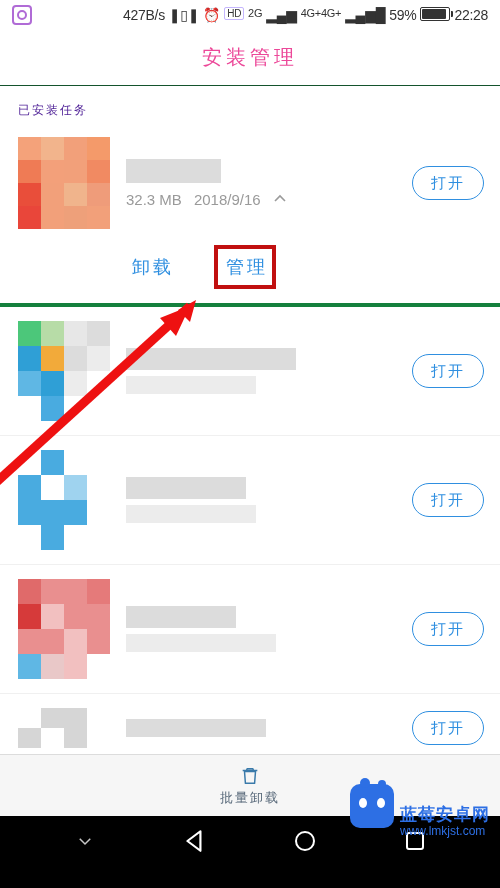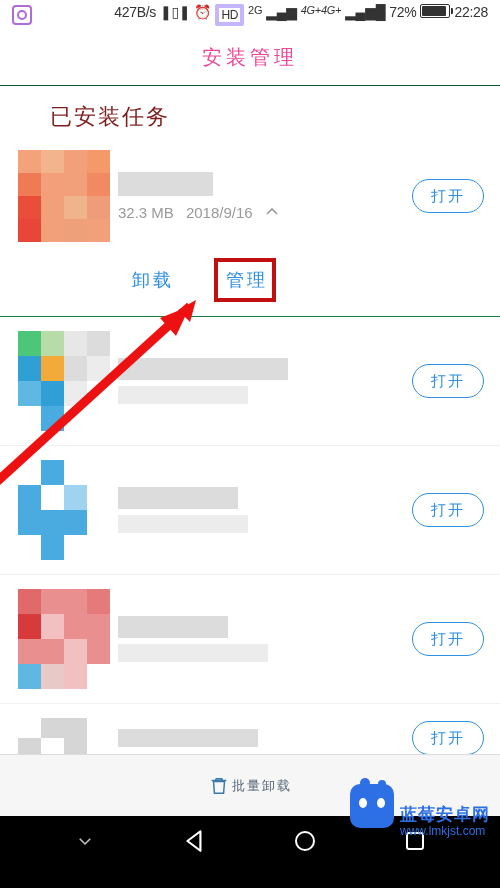--- a/index.html
+++ b/index.html
@@ -12,49 +12,49 @@
   .gallery-icon { width: 20px; height: 20px; border: 2px solid #b06bd6; border-radius: 4px; position: relative; }
   .gallery-icon::after { content: ""; position: absolute; width: 6px; height: 6px; border: 2px solid #b06bd6; border-radius: 50%; top: 3px; left: 3px; }
   .sb-txt { font-size: 14px; color: #333; letter-spacing: -0.3px; }
   .battery { width: 30px; height: 14px; border: 1.5px solid #333; border-radius: 2px; position: relative; }
   .battery::after { content: ""; position: absolute; right: -4px; top: 3px; width: 2px; height: 6px; background: #333; border-radius: 0 1px 1px 0; }
   .battery-fill { position: absolute; left: 1px; top: 1px; bottom: 1px; width: 84%; background: #333; border-radius: 1px; }
 
   
   .app-header { height: 56px; display: flex; align-items: center; justify-content: center; font-size: 20px; letter-spacing: 4px; color: #ec4899; background: #fff; border-bottom: 1px solid #14532d; }
 
-  .section-title { padding: 16px 18px 10px; font-size: 22px; color: #7f1d1d; letter-spacing: 2px; background: #fff; margin-left: 32px; }
+  .section-title { padding: 16px 18px 10px; font-size: 12px; color: #4c1d95; letter-spacing: 2px; background: #fff; }
 
   
   .app-list { background: #fff; }
   .app-row { display: flex; align-items: center; padding: 8px 16px 8px 18px; }
   .app-icon { width: 92px; height: 92px; flex: 0 0 92px; }
   .mosaic { width: 100%; height: 100%; }
-  .app-info { flex: 1; padding-left: 8px; display: flex; flex-direction: column; gap: 8px; }
+  .app-info { flex: 1; padding-left: 16px; display: flex; flex-direction: column; gap: 8px; }
   .app-name { height: 24px; width: 95px; background: #dcdcdc; }
   .app-meta { font-size: 15px; color: #9a9a9a; display: flex; align-items: center; gap: 12px; }
   .chevron { width: 14px; height: 14px; display: inline-block; }
   .open-btn { flex: 0 0 72px; height: 34px; border: 1px solid #2f8fe0; color: #2f8fe0; background: #fff; border-radius: 17px; font-size: 15px; display: flex; align-items: center; justify-content: center; letter-spacing: 2px; cursor: pointer; }
 
-  .expanded-actions { display: flex; align-items: center; gap: 52px; padding: 18px 0 24px 132px; border-bottom: 1px solid #15803d; }
+  .expanded-actions { display: flex; align-items: center; gap: 52px; padding: 18px 0 24px 132px; border-bottom: 4px solid #15803d; }
   .action-link { font-size: 18px; color: #2f8fe0; letter-spacing: 3px; cursor: pointer; }
   .manage-link { position: relative; text-align: right; }
   .highlight-box { position: absolute; left: -12px; top: -10px; width: 62px; height: 44px; border: 4px solid #c11010; pointer-events: none; }
 
   .small-row .app-icon { width: 92px; height: 100px; flex: 0 0 92px; }
   .small-row { border-bottom: 1px solid #f0f0f0; padding-top: 14px; padding-bottom: 14px; }
   .small-meta { display: flex; flex-direction: column; gap: 6px; }
   .grey-bar-1 { height: 22px; width: 170px; background: #dcdcdc; }
   .grey-bar-2 { height: 18px; width: 130px; background: #ececec; }
 
   
   .red-arrow { position: absolute; left: -10px; top: 278px; width: 230px; height: 210px; pointer-events: none; }
 
   
-  .bottom-bar { position: absolute; left: 0; right: 0; bottom: 72px; height: 62px; background: #f6f6f6; border-top: 1px solid #dcdcdc; display: flex; flex-direction: row; align-items: center; justify-content: center; gap: 2px; }
+  .bottom-bar { position: absolute; left: 0; right: 0; bottom: 72px; height: 62px; background: #f6f6f6; border-top: 1px solid #dcdcdc; display: flex; flex-direction: column; align-items: center; justify-content: center; gap: 2px; }
   .trash-icon { width: 22px; height: 22px; }
   .batch-label { font-size: 13px; color: #567; letter-spacing: 2px; }
 
   
   .nav-bar { position: absolute; left: 0; right: 0; bottom: 0; height: 72px; background: #000; display: flex; align-items: flex-start; justify-content: space-around; padding: 10px 30px 0; }
   .nav-btn { width: 30px; height: 30px; display: flex; align-items: center; justify-content: center; }
 
   
   .watermark { position: absolute; right: 6px; bottom: 48px; display: flex; align-items: center; gap: 6px; background: rgba(255,255,255,0.0); padding: 2px 4px; }
   .wm-icon { width: 44px; height: 44px; background: #2d6fe4; border-radius: 10px; position: relative; }
@@ -70,26 +70,26 @@
 <body>
 
 <div class="status-bar">
   <div class="status-left">
     <span class="gallery-icon"></span>
   </div>
   <div class="status-right">
     <span class="sb-txt">427B/s</span>
     <span class="sb-txt">❚▯❚</span>
     <span class="sb-txt">⏰</span>
-    <span class="sb-txt" style="border:4px solid #c4b5fd;padding:0 2px;font-size:12px;border-radius:2px;">HD</span>
+    <span class="sb-txt" style="border:1px solid #c4b5fd;padding:0 2px;font-size:10px;border-radius:2px;">HD</span>
     <span class="sb-txt" style="font-size:11px;">2G</span>
     <span class="sb-txt">▂▄▆</span>
-    <span class="sb-txt" style="font-size:11px;font-style:italic;">4G+4G+</span>
+    <span class="sb-txt" style="font-size:11px;">4G+4G+</span>
     <span class="sb-txt">▂▄▆█</span>
-    <span class="sb-txt">72%</span>
+    <span class="sb-txt">59%</span>
     <span class="battery">
         <span class="battery-fill"></span>
       </span>
     <span class="sb-txt">22:28</span>
   </div>
 </div>
 
 <div class="app-header">安装管理</div>
 
 <div class="section-title">已安装任务</div>

